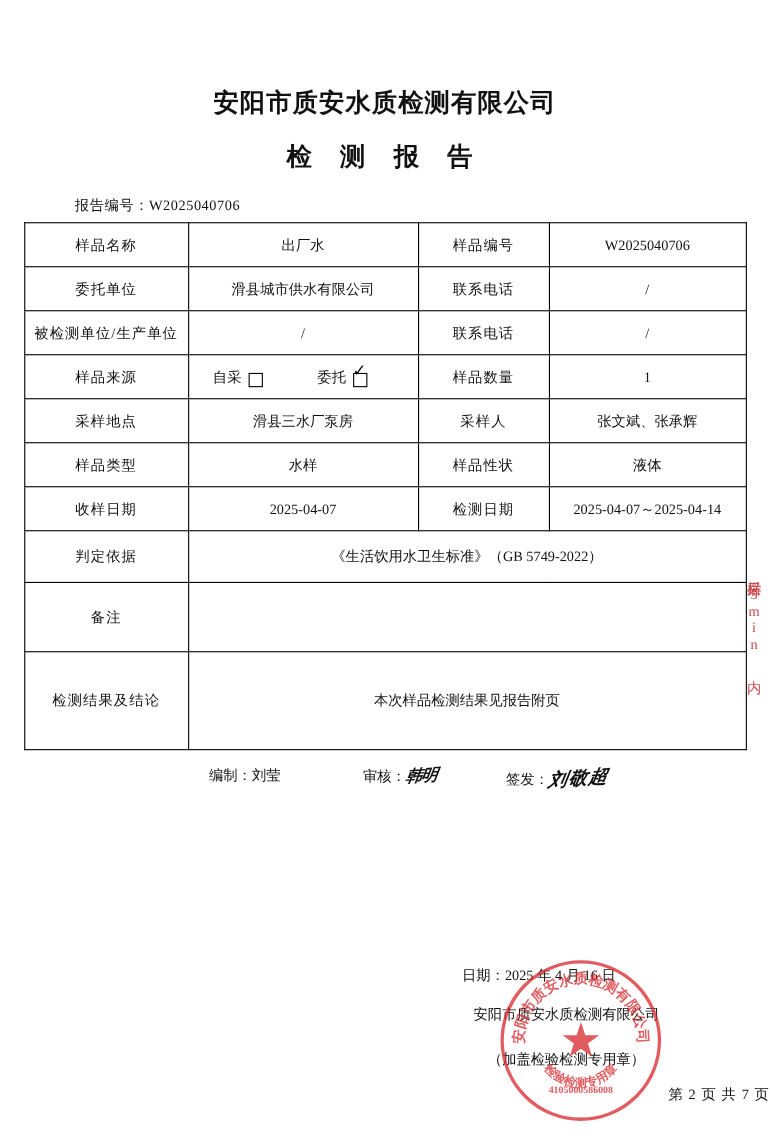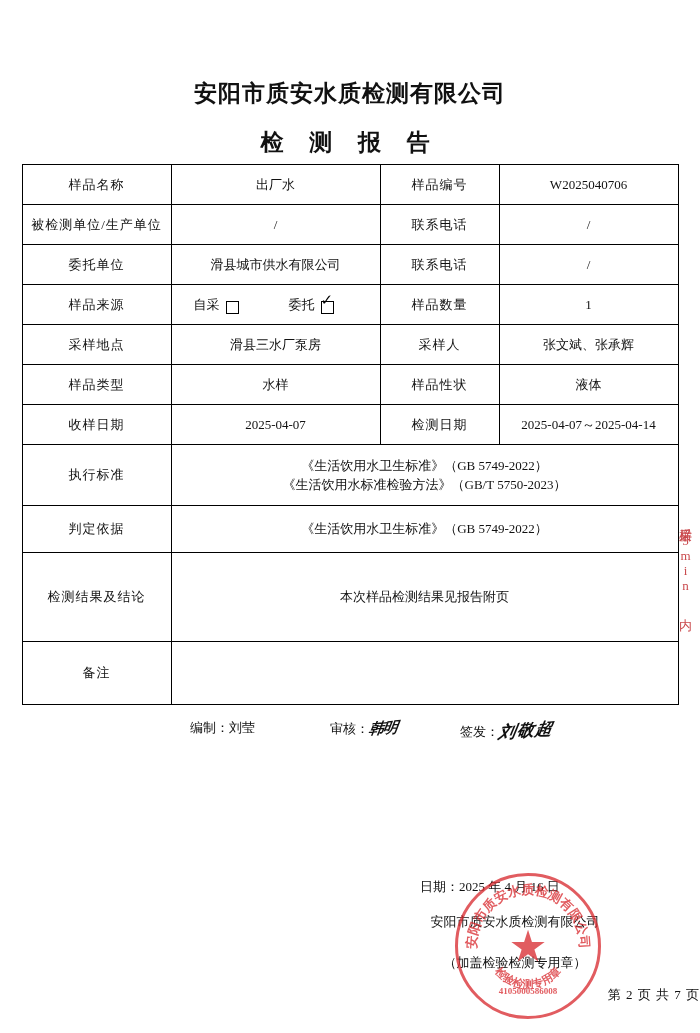--- a/index.html
+++ b/index.html
@@ -202,38 +202,41 @@
   .nowrap { white-space: nowrap; }
 </style>
 </head>
 <body>
 
 <div class="page">
 
   <div class="company-title">安阳市质安水质检测有限公司</div>
   <div class="report-title">检 测 报 告</div>
 
+  <div class="report-no">
+    <span>报告编号：</span><span>W2025040706</span>
+  </div>
 
   <table class="main">
     <tbody>
         <tr>
       <td class="label">样品名称</td>
       <td class="val1">出厂水</td>
       <td class="label2">样品编号</td>
       <td class="val2">W2025040706</td>
     </tr>
     <tr>
+      <td class="label">委托单位</td>
+      <td class="val1">滑县城市供水有限公司</td>
+      <td class="label2">联系电话</td>
+      <td class="val2">/</td>
+    </tr>
+    <tr>
       <td class="label">被检测单位/生产单位</td>
       <td class="val1">/</td>
-      <td class="label2">联系电话</td>
-      <td class="val2">/</td>
-    </tr>
-    <tr>
-      <td class="label">委托单位</td>
-      <td class="val1">滑县城市供水有限公司</td>
       <td class="label2">联系电话</td>
       <td class="val2">/</td>
     </tr>
     <tr>
       <td class="label">样品来源</td>
       <td class="val1">
         <div class="src-row">
           <span class="src-item">
             <span>自采</span>
             <span class="box"></span>
@@ -260,37 +263,30 @@
       <td class="label2">样品性状</td>
       <td class="val2">液体</td>
     </tr>
     <tr>
       <td class="label">收样日期</td>
       <td class="val1">2025-04-07</td>
       <td class="label2">检测日期</td>
       <td class="val2 nowrap">2025-04-07～2025-04-14</td>
     </tr>
     <tr>
-      <td class="label tall-1">执行标准</td>
-      <td class="tall-1 two-line" colspan="3">
-        <div>《生活饮用水卫生标准》（GB 5749-2022）</div>
-        <div>《生活饮用水标准检验方法》（GB/T 5750-2023）</div>
-      </td>
-    </tr>
-    <tr>
       <td class="label tall-2">判定依据</td>
       <td class="tall-2" colspan="3">《生活饮用水卫生标准》（GB 5749-2022）</td>
     </tr>
     <tr>
+      <td class="label tall-4">备注</td>
+      <td class="tall-4" colspan="3"></td>
+    </tr>
+    <tr>
       <td class="label tall-3">检测结果及结论</td>
       <td class="tall-3" colspan="3">本次样品检测结果见报告附页</td>
-    </tr>
-    <tr>
-      <td class="label tall-4">备注</td>
-      <td class="tall-4" colspan="3"></td>
     </tr>
   </tbody>
     </table>
 
   <div class="signatures">
     <div class="sig-item sig-compile">
       <span>编制：</span><span>刘莹</span>
     </div>
     <div class="sig-item sig-review">
       <span>审核：</span><span class="hand hand-review">韩明</span>

